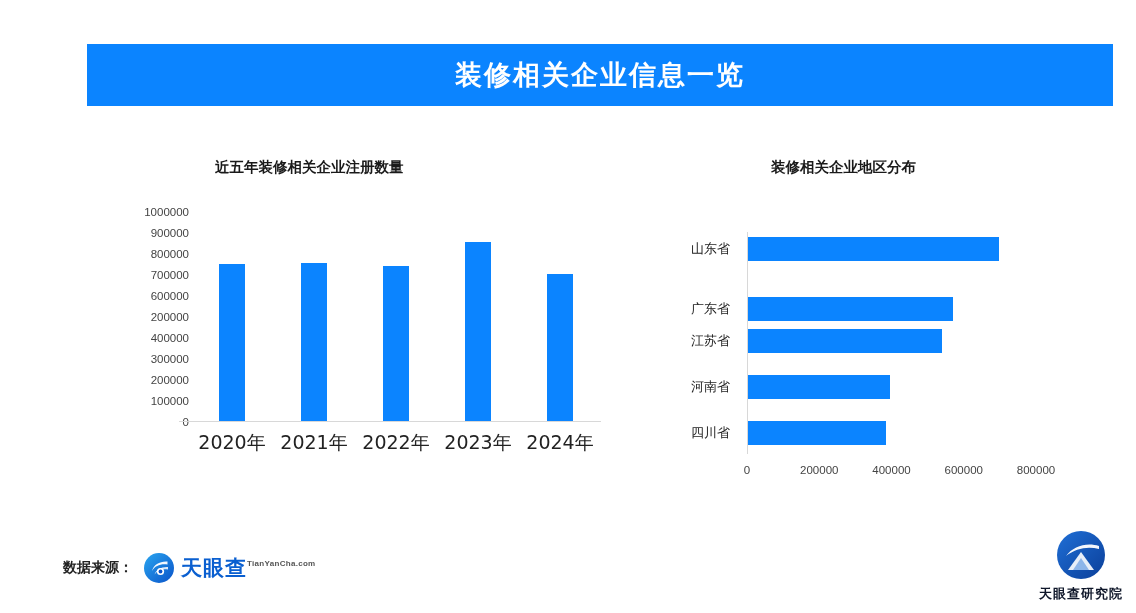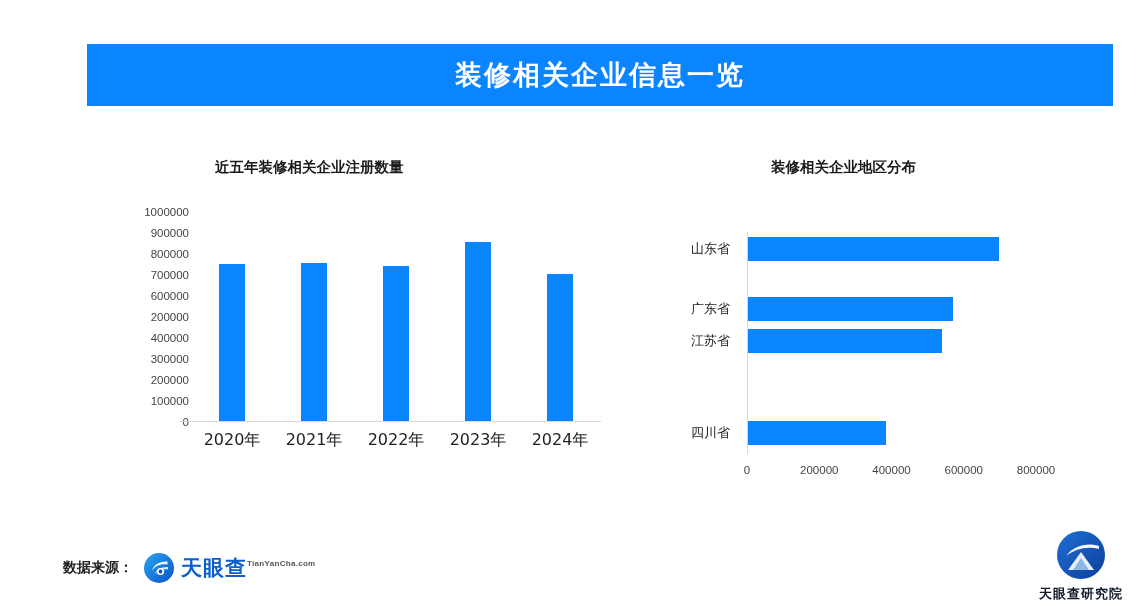--- a/index.html
+++ b/index.html
@@ -42,21 +42,21 @@
     font-family:"Liberation Sans",sans-serif;
   }
   .v-baseline{
     position:absolute;left:-12px;bottom:0;width:422px;height:1px;background:#d8d8d8;
   }
   .v-bars{position:absolute;left:0;bottom:1px;width:410px;height:209px;display:flex;}
   .v-slot{flex:1;display:flex;align-items:flex-end;justify-content:center;position:relative;}
   .v-bar{width:26px;background:#0b84ff;}
   .v-xaxis{position:absolute;left:0;top:218px;width:410px;display:flex;}
   .v-xtick{
-    flex:1;text-align:center;font-size:16px;color:#222;
+    flex:1;text-align:center;font-size:19px;color:#222;
     font-family:"DejaVu Sans","Liberation Sans",sans-serif;
   }
 
   
   #right-panel{left:630px;top:150px;width:430px;height:360px;}
   #right-panel .panel-title{position:absolute;left:110px;top:8px;}
 
   .h-plot{position:absolute;left:86px;top:82px;width:290px;height:227px;}
   .h-axisline{position:absolute;left:0;top:0;width:1px;height:222px;background:#d8d8d8;}
   .h-rows{position:absolute;left:1px;top:0;width:289px;height:222px;}
@@ -166,20 +166,24 @@
             <span class="h-cat">山东省</span>
             <div class="h-bar" style="width: 251.43px; background: rgb(11, 132, 255);"></div>
           </div>
           <div class="h-row" style="top: 65px; width: 289px;">
             <span class="h-cat">广东省</span>
             <div class="h-bar" style="width: 205.19px; background: rgb(11, 132, 255);"></div>
           </div>
           <div class="h-row" style="top: 97px; width: 289px;">
             <span class="h-cat">江苏省</span>
             <div class="h-bar" style="width: 193.991px; background: rgb(11, 132, 255);"></div>
+          </div>
+          <div class="h-row" style="top: 143px; width: 289px;">
+            <span class="h-cat">河南省</span>
+            <div class="h-bar" style="width: 142.333px; background: rgb(11, 132, 255);"></div>
           </div>
           <div class="h-row" style="top: 189px; width: 289px;">
             <span class="h-cat">四川省</span>
             <div class="h-bar" style="width: 138.359px; background: rgb(11, 132, 255);"></div>
           </div>
         </div>
       <div class="h-xaxis" id="h-xaxis">
           <div class="h-xtick" style="left: 0px;">0</div>
           <div class="h-xtick" style="left: 72.25px;">200000</div>
           <div class="h-xtick" style="left: 144.5px;">400000</div>

